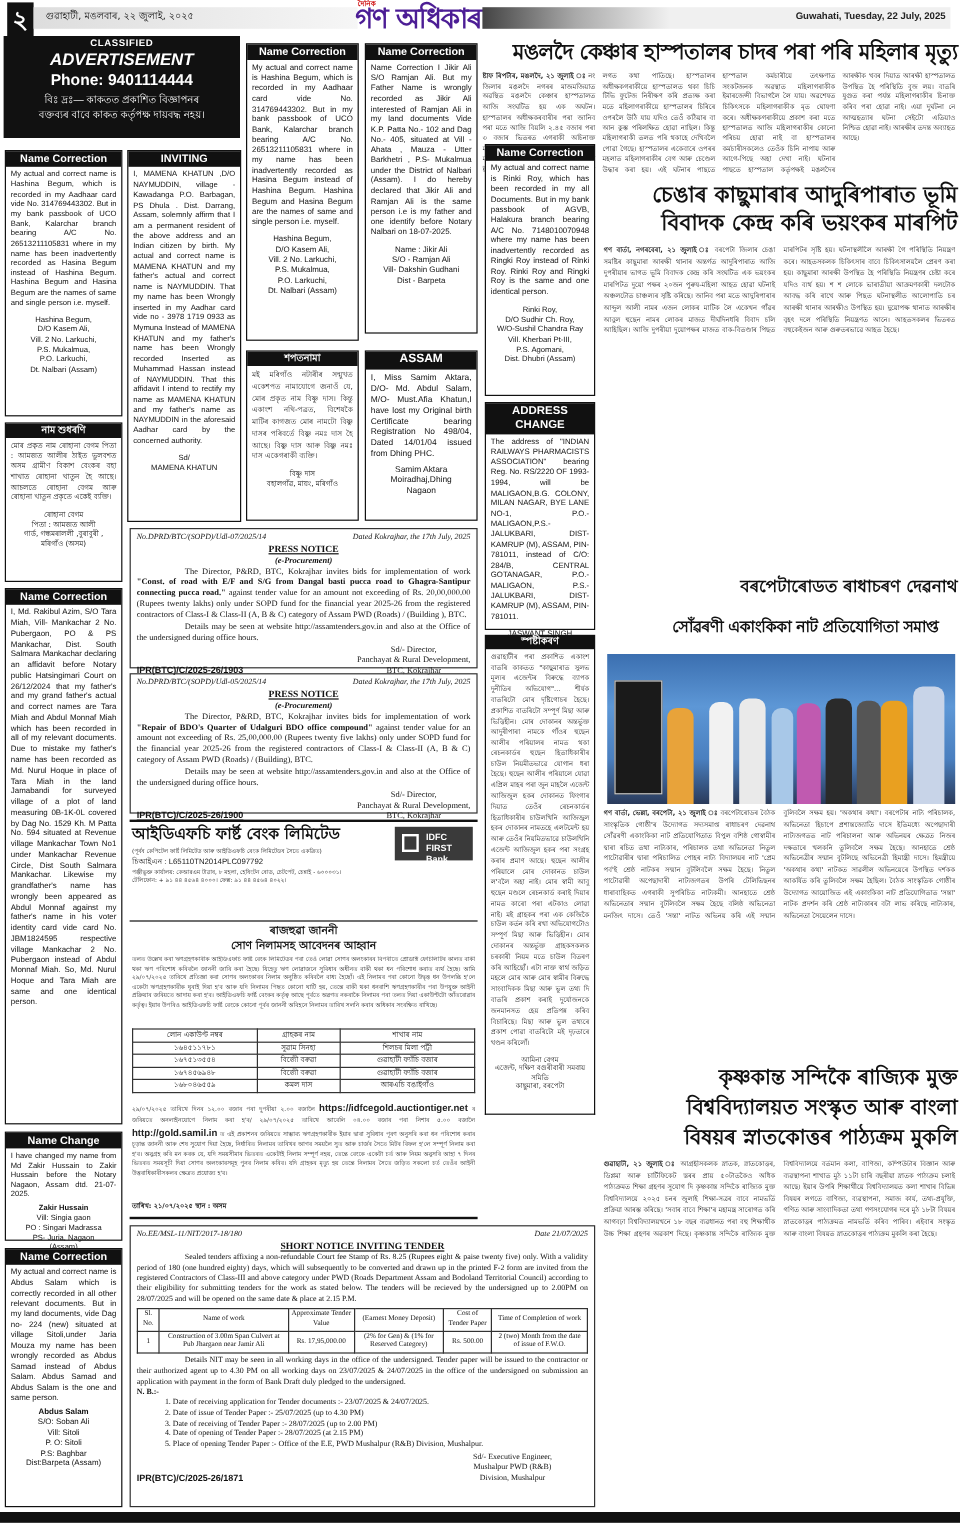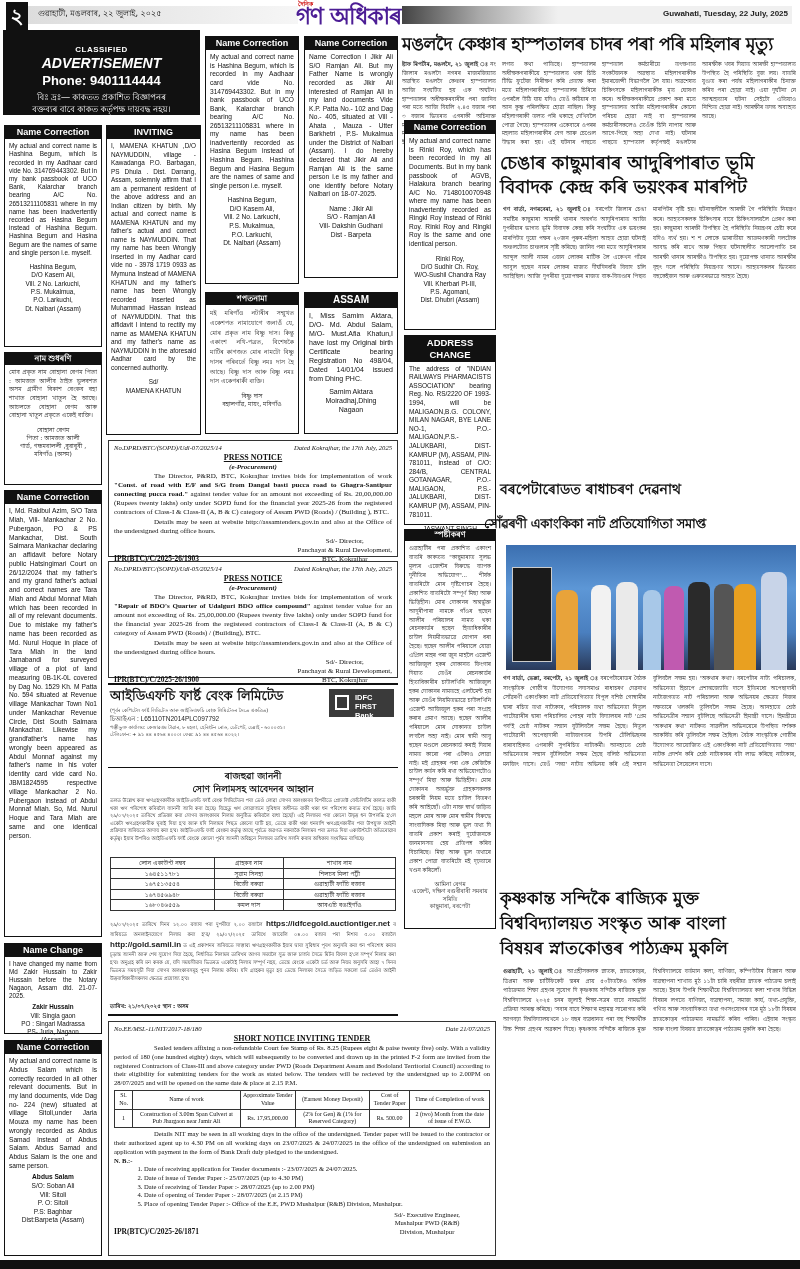--- a/index.html
+++ b/index.html
@@ -3,27 +3,27 @@
 <meta charset="utf-8">
 <style>
 *{box-sizing:border-box;margin:0;padding:0}
 body{width:800px;height:1269px;background:#fff;font-family:"DejaVu Sans",sans-serif;color:#111;position:relative;overflow:hidden;font-size:7px;line-height:1.25}
 .abs{position:absolute}
 .box{border:1.5px solid #111;background:#fff}
 .hdr{background:#111;color:#fff;font-family:"Liberation Sans",sans-serif;font-weight:bold;text-align:center;font-size:11px;padding:1px 0}
 .body{padding:3px 4px;font-family:"Liberation Sans",sans-serif;font-size:7.6px;line-height:1.28;text-align:justify}
 .sig{text-align:center;font-family:"Liberation Sans",sans-serif;font-size:7.6px;line-height:1.3;margin-top:3px}
 .as{font-family:"DejaVu Sans",sans-serif;font-size:6px;line-height:1.45;text-align:justify;color:#222}
-.headline{font-family:"DejaVu Sans",sans-serif;font-weight:bold;text-align:left;color:#111}
+.headline{font-family:"DejaVu Sans",sans-serif;font-weight:bold;text-align:right;color:#111}
 .notice{border:1.5px solid #333;padding:3px 5px;font-family:"Liberation Serif",serif;font-size:7px;line-height:1.3}
 .notice .ref{display:flex;justify-content:space-between;font-style:italic;font-size:6.6px}
 .notice .t{text-align:center;font-weight:bold;text-decoration:underline;font-size:8px}
 .notice .st{text-align:center;font-style:italic;font-weight:bold;font-size:7px}
 .notice p{text-align:justify}
-.ipr{font-family:Liberation Serif, serif;font-weight:bold;font-size:7.5px}
+.ipr{font-family:Liberation Sans, sans-serif;font-weight:bold;font-size:7.5px}
 table{border-collapse:collapse;width:100%}
 td,th{border:0.8px solid #333;font-size:6px;padding:1px 2px;text-align:center;font-weight:normal}
 .photo{background:linear-gradient(180deg,#3b6fb0 0%,#5d97d6 35%,#4a7fbf 70%,#2a3a5a 100%)}
 .person{position:absolute;bottom:0;border-radius:8px 8px 0 0}
 </style>
 </head>
 <body>
 
 <div class="abs" style="left:0;top:0;width:800px;height:30px;">
   <div class="abs" style="left:6px;top:2px;width:22px;height:28px;background:#111;color:#fff;font-size:20px;font-weight:bold;text-align:center;line-height:28px;">২</div>
@@ -31,21 +31,21 @@
   <div class="abs" style="left:38px;top:9px;font-size:8px;">গুৱাহাটী, মঙলবাৰ, ২২ জুলাই, ২০২৫</div>
   <div class="abs" style="left:296px;top:0;width:110px;height:30px;">
     <div class="abs" style="left:2px;top:0;font-size:6px;color:#c00;font-weight:bold;">দৈনিক</div>
     <div class="abs" style="left:0;top:2px;font-size:23px;font-weight:bold;color:#4c1d95;white-space:nowrap;letter-spacing:-1px;">গণ অধিকাৰ</div>
   </div>
   <div class="abs" style="left:402px;top:6px;width:390px;height:18px;background:linear-gradient(90deg,#444 0%,#aaa 20%,#f0f0f0 40%,#f0f0f0 100%);"></div>
   <div class="abs" style="right:12px;top:9px;font-family:'Liberation Sans',sans-serif;font-size:8px;font-weight:bold;color:#222;">Guwahati, Tuesday, 22 July, 2025</div>
 </div>
 
 <div class="abs" style="left:3px;top:30px;width:197px;height:85px;background:#111;color:#fff;text-align:center;font-family:'Liberation Sans',sans-serif;">
-  <div style="font-size:8px;font-weight:bold;margin-top:15px;letter-spacing:0.5px">CLASSIFIED</div>
+  <div style="font-size:8px;font-weight:bold;margin-top:1px;letter-spacing:0.5px">CLASSIFIED</div>
   <div style="font-size:14px;font-weight:bold;font-style:italic;">ADVERTISEMENT</div>
   <div style="font-size:13px;font-weight:bold;">Phone: 9401114444</div>
   <div style="font-size:8.5px;margin-top:3px">বিঃ দ্ৰঃ— কাকতত প্ৰকাশিত বিজ্ঞাপনৰ</div>
   <div style="font-size:8.5px;margin-top:2px">বক্তব্যৰ বাবে কাকত কৰ্তৃপক্ষ দায়বদ্ধ নহয়।</div>
 </div>
 
 <div class="abs box" style="left:4px;top:125px;width:98px;height:222px;">
   <div class="hdr" style="font-size:9px">Name Correction</div>
   <div class="body" style="font-size:6.4px">My actual and correct name is Hashina Begum, which is recorded in my Aadhaar card vide No. 314769443302. But in my bank passbook of UCO Bank, Kalarchar branch bearing A/C No. 26513211105831 where in my name has been inadvertently recorded as Hasina Begum instead of Hashina Begum. Hashina Begum and Hasina Begum are the names of same and single person i.e. myself.</div>
   <div class="sig" style="font-size:6.4px" id="sig-nc1">

